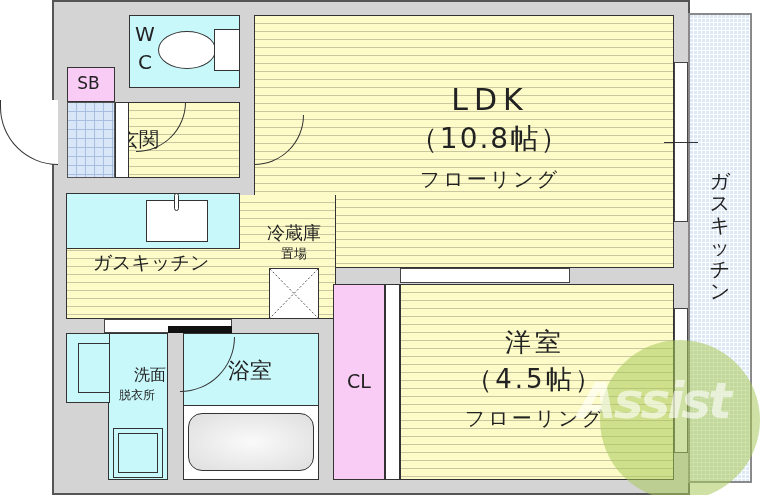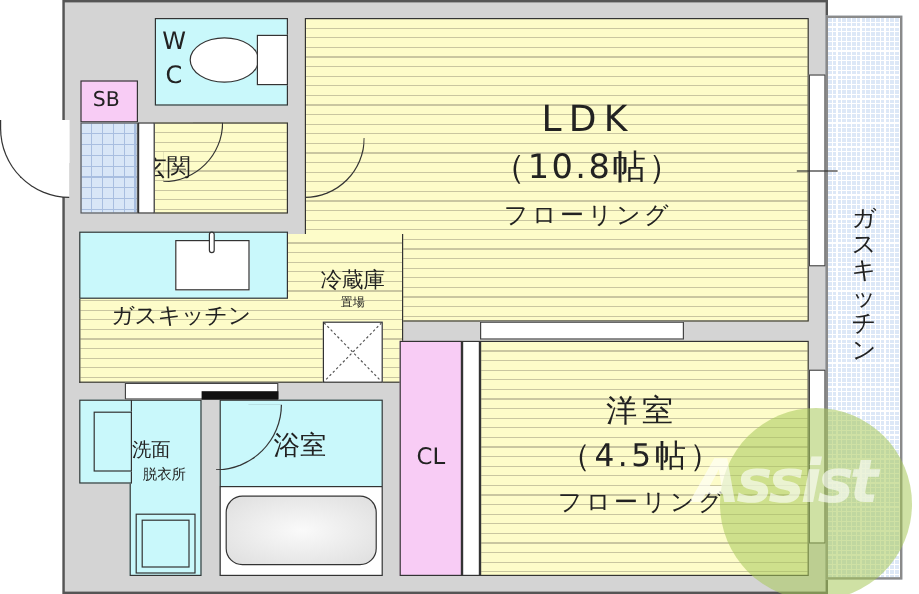--- a/index.html
+++ b/index.html
@@ -65,21 +65,21 @@
 <div class="abs label" style="left:65px;top:126px;width:52px;font-size:20px;margin-left:48px;">玄関</div>
 <div class="abs white" style="left:115px;top:102px;width:14px;height:76px;"></div>
 <div class="abs" style="left:0px;top:100px;width:58px;height:65px;border-left:1px solid #333;border-bottom:1px solid #333;border-bottom-left-radius:60px;background:#fff;"></div>
 
 <div class="abs blue" style="left:66px;top:193px;width:174px;height:56px;"></div>
 <div class="abs white" style="left:146px;top:200px;width:62px;height:42px;"></div>
 <div class="abs" style="left:174px;top:193px;width:5px;height:18px;border:1px solid #333;border-radius:3px;background:#fff;"></div>
 <div class="abs label" style="left:76px;top:250px;width:150px;font-size:19px;">ガスキッチン</div>
 
 <div class="abs label" style="left:256px;top:221px;width:76px;font-size:18px;">冷蔵庫</div>
-<div class="abs label" style="left:256px;top:245px;width:76px;font-size:10px;">置場</div>
+<div class="abs label" style="left:256px;top:245px;width:76px;font-size:13px;">置場</div>
 <div class="abs white" style="left:269px;top:268px;width:50px;height:51px;">
   <svg width="48" height="49" style="position:absolute;left:0;top:0">
     <line x1="0" y1="0" x2="48" y2="49" stroke="#555" stroke-dasharray="2,2"></line>
     <line x1="48" y1="0" x2="0" y2="49" stroke="#555" stroke-dasharray="2,2"></line>
   </svg>
 </div>
 
 <div class="abs pink" style="left:333px;top:284px;width:52px;height:196px;"></div>
 <div class="abs label" style="left:333px;top:370px;width:52px;font-size:19px;">CL</div>
 <div class="abs white" style="left:385px;top:284px;width:15px;height:196px;"></div>
@@ -87,21 +87,21 @@
 <div class="abs floor" style="left:400px;top:284px;width:274px;height:196px;"></div>
 <div class="abs win" style="left:400px;top:268px;width:170px;height:15px;"></div>
 <div class="abs label" style="left:440px;top:325px;width:190px;font-size:26px;letter-spacing:4px;">洋室</div>
 <div class="abs label" style="left:430px;top:362px;width:210px;font-size:26px;letter-spacing:3px;">（4.5帖）</div>
 <div class="abs label" style="left:440px;top:405px;width:190px;font-size:20px;letter-spacing:3px;">フローリング</div>
 <div class="abs win" style="left:674px;top:308px;width:14px;height:145px;"></div>
 
 <div class="abs blue" style="left:108px;top:333px;width:60px;height:147px;"></div>
 <div class="abs blue" style="left:66px;top:333px;width:44px;height:70px;"></div>
 <div class="abs white" style="left:78px;top:343px;width:32px;height:50px;background:#c9f8fb;"></div>
-<div class="abs label" style="left:96px;top:365px;width:60px;font-size:16px;">洗面</div>
+<div class="abs label" style="left:120px;top:365px;width:60px;font-size:16px;">洗面</div>
 <div class="abs label" style="left:102px;top:387px;width:70px;font-size:12px;">脱衣所</div>
 <div class="abs white" style="left:113px;top:428px;width:50px;height:50px;background:#c9f8fb;">
   <div class="abs" style="left:4px;top:4px;width:40px;height:40px;border:1px solid #333;"></div>
 </div>
 
 <div class="abs blue" style="left:183px;top:333px;width:136px;height:147px;"></div>
 <div class="abs label" style="left:210px;top:356px;width:80px;font-size:22px;">浴室</div>
 <div class="abs white" style="left:183px;top:405px;width:136px;height:75px;"></div>
 <div class="abs" style="left:188px;top:413px;width:126px;height:58px;border:1px solid #333;border-radius:14px;background:radial-gradient(ellipse at center, #fafafa 0%, #dedede 100%);"></div>
 <div class="abs" style="left:180px;top:337px;width:55px;height:55px;border-right:1px solid #333;border-bottom:1px solid #333;border-bottom-right-radius:55px;"></div>

